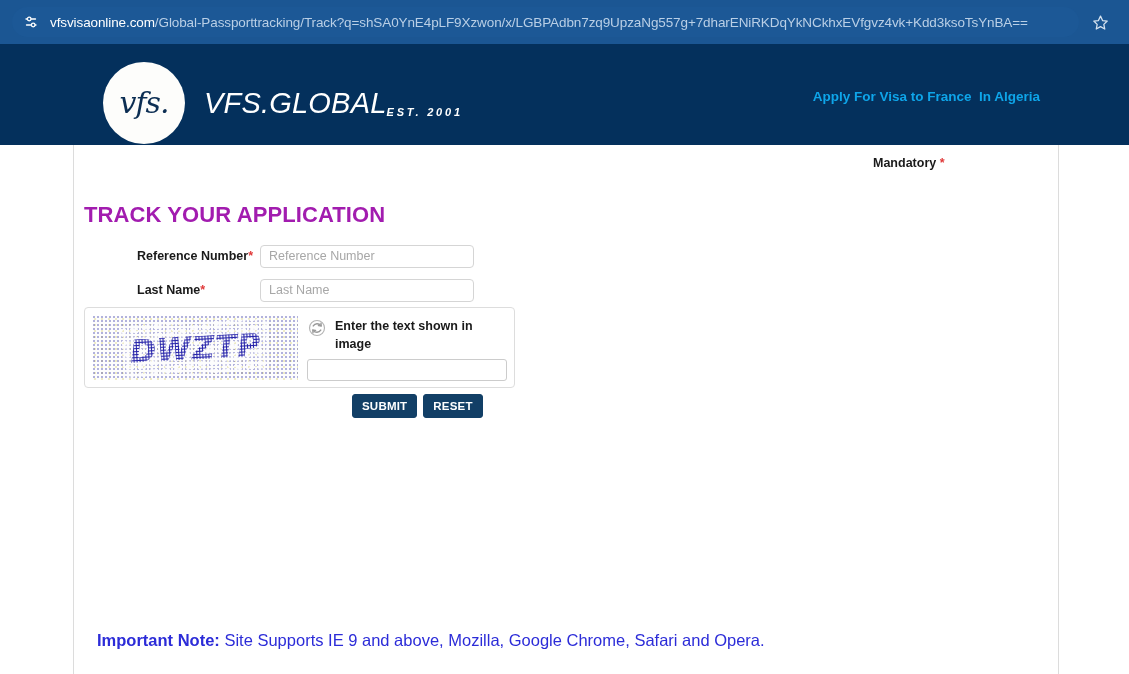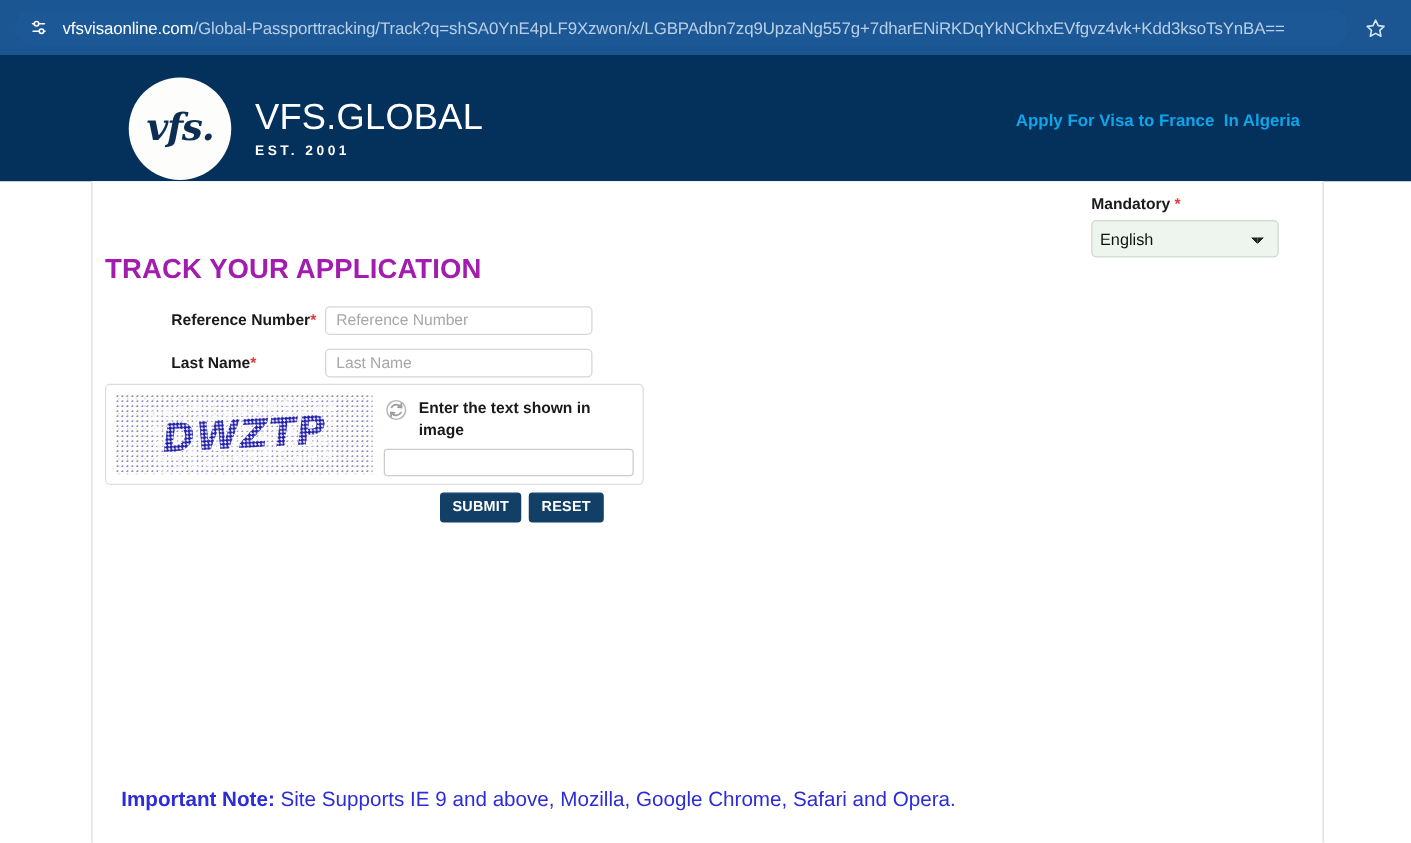--- a/index.html
+++ b/index.html
@@ -86,31 +86,32 @@
     border-radius: 50%;
     background: #fdfdfb;
     display: flex;
     align-items: center;
     justify-content: center;
     flex: 0 0 82px;
   }
   .logo-circle .vfs-script {
     font-family: "DejaVu Serif", serif;
     font-style: italic;
-    font-weight: bold;
+    font-weight: normal;
     font-size: 30px;
     color: #0c2e53;
     letter-spacing: -1px;
     transform: translateY(-1px);
   }
   .logo-text {
     margin-left: 19px;
     display: flex;
-    flex-direction: column;
-    align-items: flex-start;
+    flex-direction: row;
+    align-items: flex-end;
+    font-style: italic;
   }
   .logo-text .brand {
     font-size: 29px;
     color: #ffffff;
     letter-spacing: 0.2px;
     line-height: 1;
     font-weight: 400;
   }
   .logo-text .est {
     font-size: 11px;
@@ -373,23 +374,20 @@
       <span class="est">EST. 2001</span>
     </div>
   </div>
   <div class="header-right">Apply For Visa to France  In Algeria</div>
 </div>
 
 <div class="content-frame">
 
   <div class="mandatory-block">
     <div class="mandatory-label"><span>Mandatory</span> <span class="req">*</span></div>
-    <select class="lang-select">
-      <option>English</option>
-    </select>
   </div>
 
   <div class="page-title">TRACK YOUR APPLICATION</div>
 
   <div class="form-rows">
     <div class="form-row">
       <div class="field-label"><span>Reference Number</span><span class="req">*</span></div>
       <input class="text-input" type="text" placeholder="Reference Number" style="">
     </div>
     <div class="form-row">

